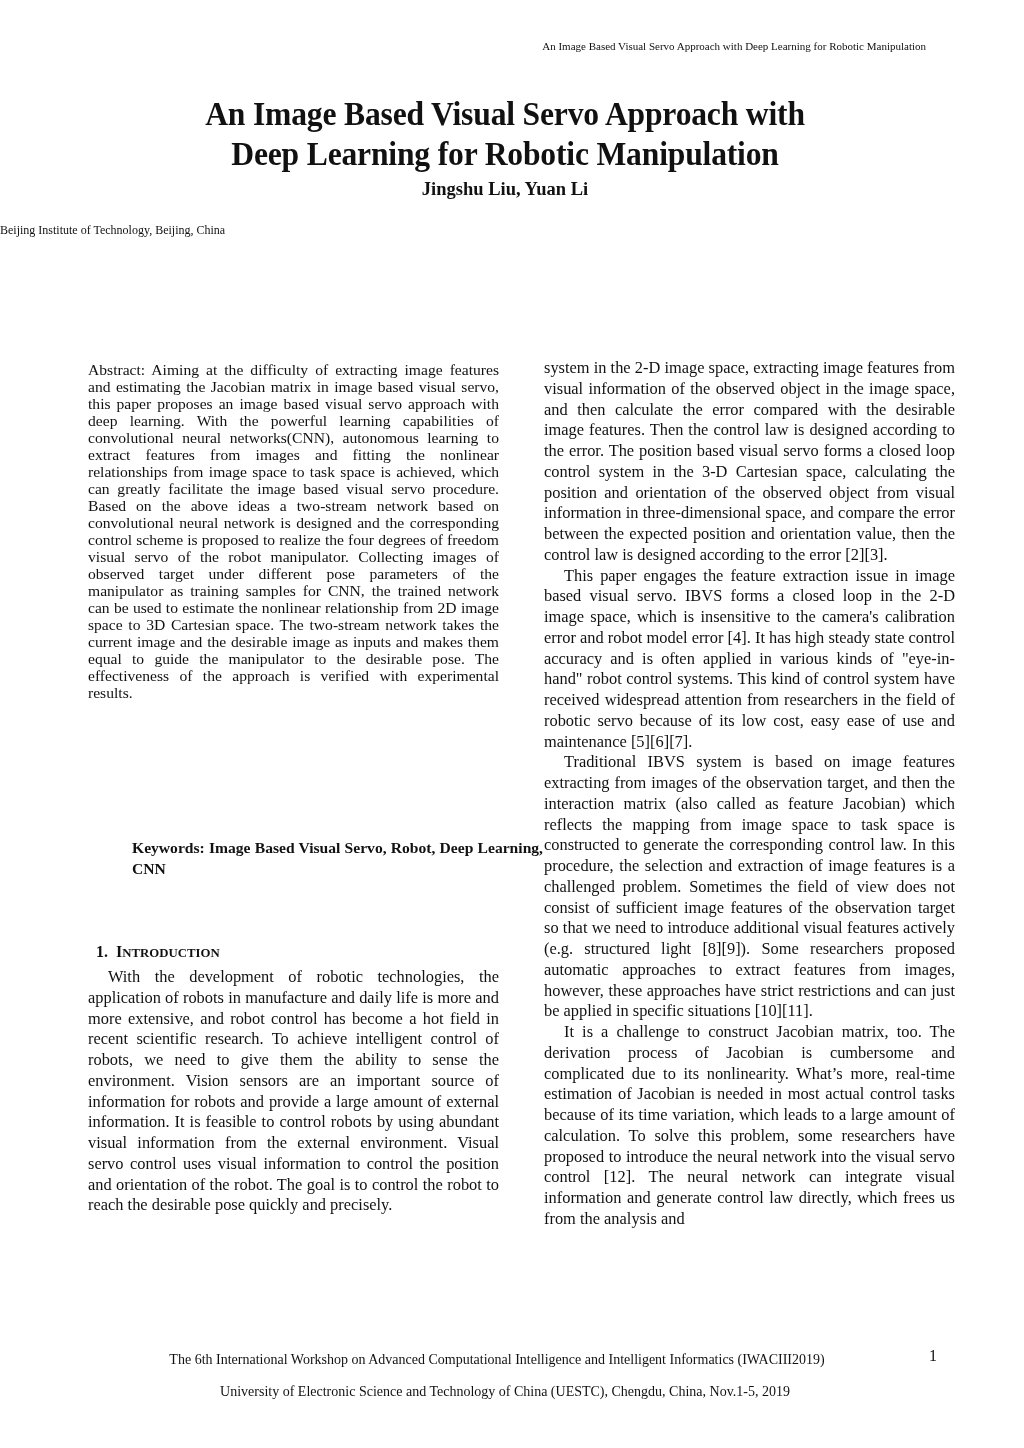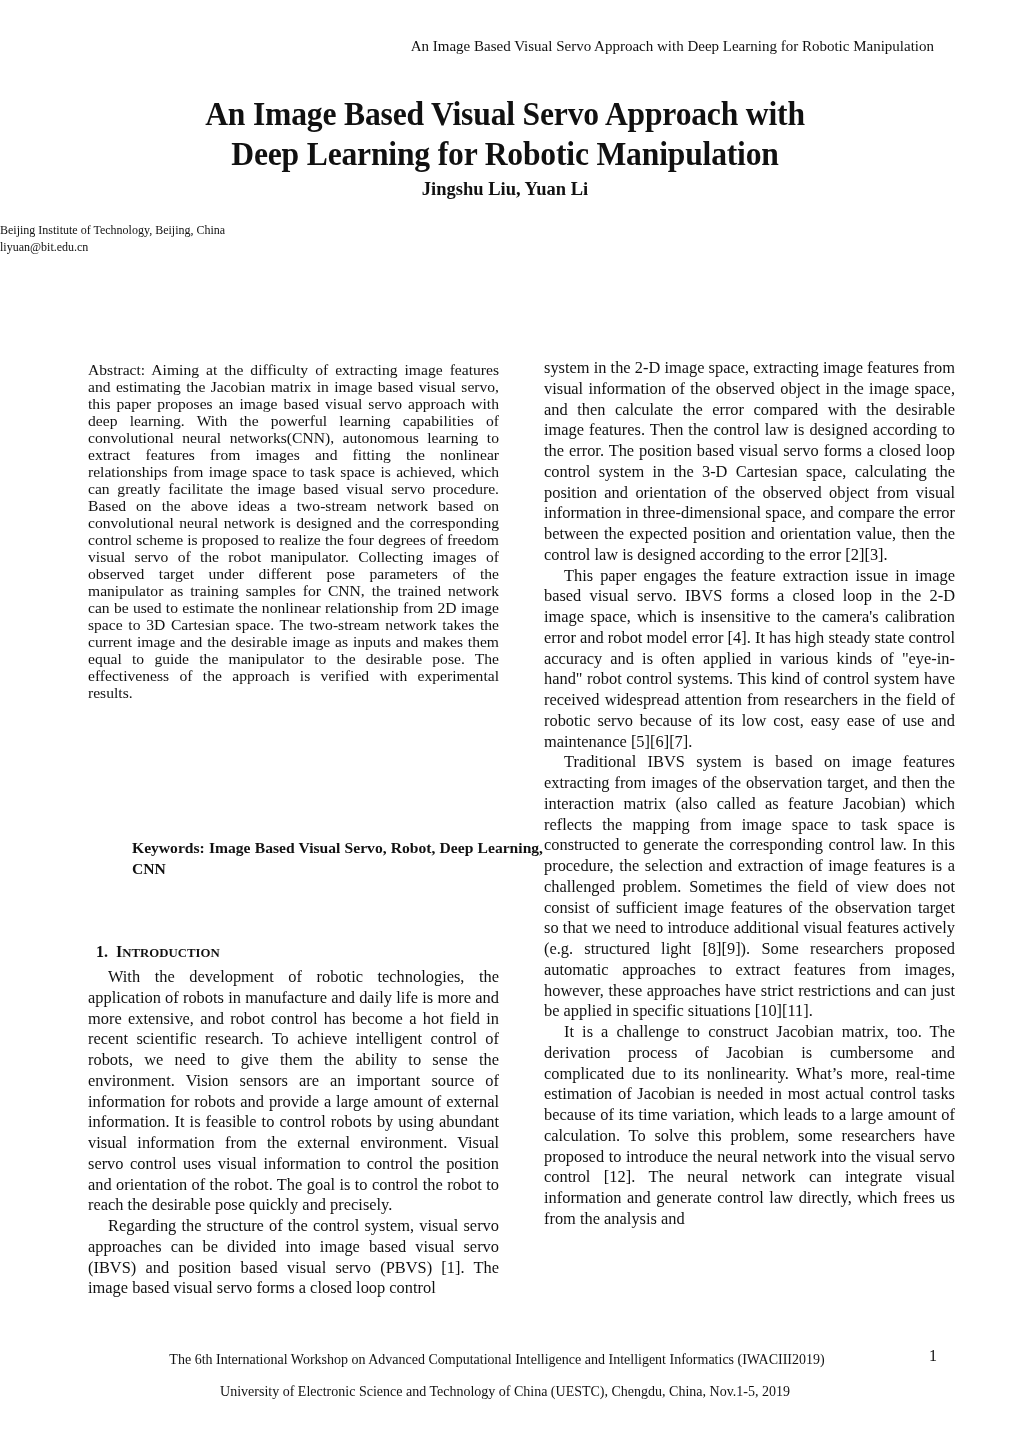--- a/index.html
+++ b/index.html
@@ -1,22 +1,22 @@
 <!DOCTYPE html>
 <html><head>
   <meta charset="utf-8">
   <style>
     html, body { margin: 0; padding: 0; background: #ffffff; }
     body {
       width: 1024px; height: 1448px; position: relative; overflow: hidden;
       font-family: "Liberation Serif", "DejaVu Serif", serif; color: #111111;
     }
     .running-head {
-      position: absolute; top: 37px; right: 90px;
-      font-size: 15px; line-height: 18px; white-space: nowrap;
+      position: absolute; top: 37px; right: 98px;
+      font-size: 11px; line-height: 18px; white-space: nowrap;
     }
     .title {
       position: absolute; top: 94px; left: 0; width: 1010px; text-align: center;
       font-weight: bold; font-size: 34px; line-height: 40px; letter-spacing: -0.2px;
       transform: scaleX(0.93); transform-origin: center top;
     }
     .title div { white-space: nowrap; }
     .authors {
       position: absolute; top: 178px; left: 0; width: 1010px; text-align: center;
       font-weight: bold; font-size: 18.5px; line-height: 22px;
@@ -65,34 +65,32 @@
 
 <div class="title">
   <div>An Image Based Visual Servo Approach with</div>
   <div>Deep Learning for Robotic Manipulation</div>
 </div>
 
 <div class="authors">Jingshu Liu, Yuan Li</div>
 
 <div class="affil">
   <div>Beijing Institute of Technology, Beijing, China</div>
-  <div>liyuan@bit.edu.cn</div>
 </div>
 
 <div class="col col-left abstract">Abstract: Aiming at the difficulty of extracting image features and estimating the Jacobian matrix in image based visual servo, this paper proposes an image based visual servo approach with deep learning. With the powerful learning capabilities of convolutional neural networks(CNN), autonomous learning to extract features from images and fitting the nonlinear relationships from image space to task space is achieved, which can greatly facilitate the image based visual servo procedure. Based on the above ideas a two-stream network based on convolutional neural network is designed and the corresponding control scheme is proposed to realize the four degrees of freedom visual servo of the robot manipulator. Collecting images of observed target under different pose parameters of the manipulator as training samples for CNN, the trained network can be used to estimate the nonlinear relationship from 2D image space to 3D Cartesian space. The two-stream network takes the current image and the desirable image as inputs and makes them equal to guide the manipulator to the desirable pose. The effectiveness of the approach is verified with experimental results.</div>
 
 <div class="col col-left keywords">Keywords: Image Based Visual Servo, Robot, Deep Learning, CNN</div>
 
 <div class="section-heading">
   <span>1.</span>&nbsp;&nbsp;<span>I</span><span class="sc">NTRODUCTION</span>
 </div>
 
 <div class="col col-left body-text intro">
   <p>With the development of robotic technologies, the application of robots in manufacture and daily life is more and more extensive, and robot control has become a hot field in recent scientific research. To achieve intelligent control of robots, we need to give them the ability to sense the environment. Vision sensors are an important source of information for robots and provide a large amount of external information. It is feasible to control robots by using abundant visual information from the external environment. Visual servo control uses visual information to control the position and orientation of the robot. The goal is to control the robot to reach the desirable pose quickly and precisely.</p>
-  <p>Regarding the structure of the control system, visual servo approaches can be divided into image based visual servo (IBVS) and position based visual servo (PBVS) [1]. The image based visual servo forms a closed loop control</p>
 </div>
 
 <div class="col col-right body-text right-body">
   <p class="noindent">system in the 2-D image space, extracting image features from visual information of the observed object in the image space, and then calculate the error compared with the desirable image features. Then the control law is designed according to the error. The position based visual servo forms a closed loop control system in the 3-D Cartesian space, calculating the position and orientation of the observed object from visual information in three-dimensional space, and compare the error between the expected position and orientation value, then the control law is designed according to the error [2][3].</p>
   <p>This paper engages the feature extraction issue in image based visual servo. IBVS forms a closed loop in the 2-D image space, which is insensitive to the camera's calibration error and robot model error [4]. It has high steady state control accuracy and is often applied in various kinds of "eye-in-hand" robot control systems. This kind of control system have received widespread attention from researchers in the field of robotic servo because of its low cost, easy ease of use and maintenance [5][6][7].</p>
   <p>Traditional IBVS system is based on image features extracting from images of the observation target, and then the interaction matrix (also called as feature Jacobian) which reflects the mapping from image space to task space is constructed to generate the corresponding control law. In this procedure, the selection and extraction of image features is a challenged problem. Sometimes the field of view does not consist of sufficient image features of the observation target so that we need to introduce additional visual features actively (e.g. structured light [8][9]). Some researchers proposed automatic approaches to extract features from images, however, these approaches have strict restrictions and can just be applied in specific situations [10][11].</p>
   <p>It is a challenge to construct Jacobian matrix, too. The derivation process of Jacobian is cumbersome and complicated due to its nonlinearity. What’s more, real-time estimation of Jacobian is needed in most actual control tasks because of its time variation, which leads to a large amount of calculation. To solve this problem, some researchers have proposed to introduce the neural network into the visual servo control [12]. The neural network can integrate visual information and generate control law directly, which frees us from the analysis and</p>
 </div>
 
 <div class="footer footer-1">The 6th International Workshop on Advanced Computational Intelligence and Intelligent Informatics (IWACIII2019)</div>

